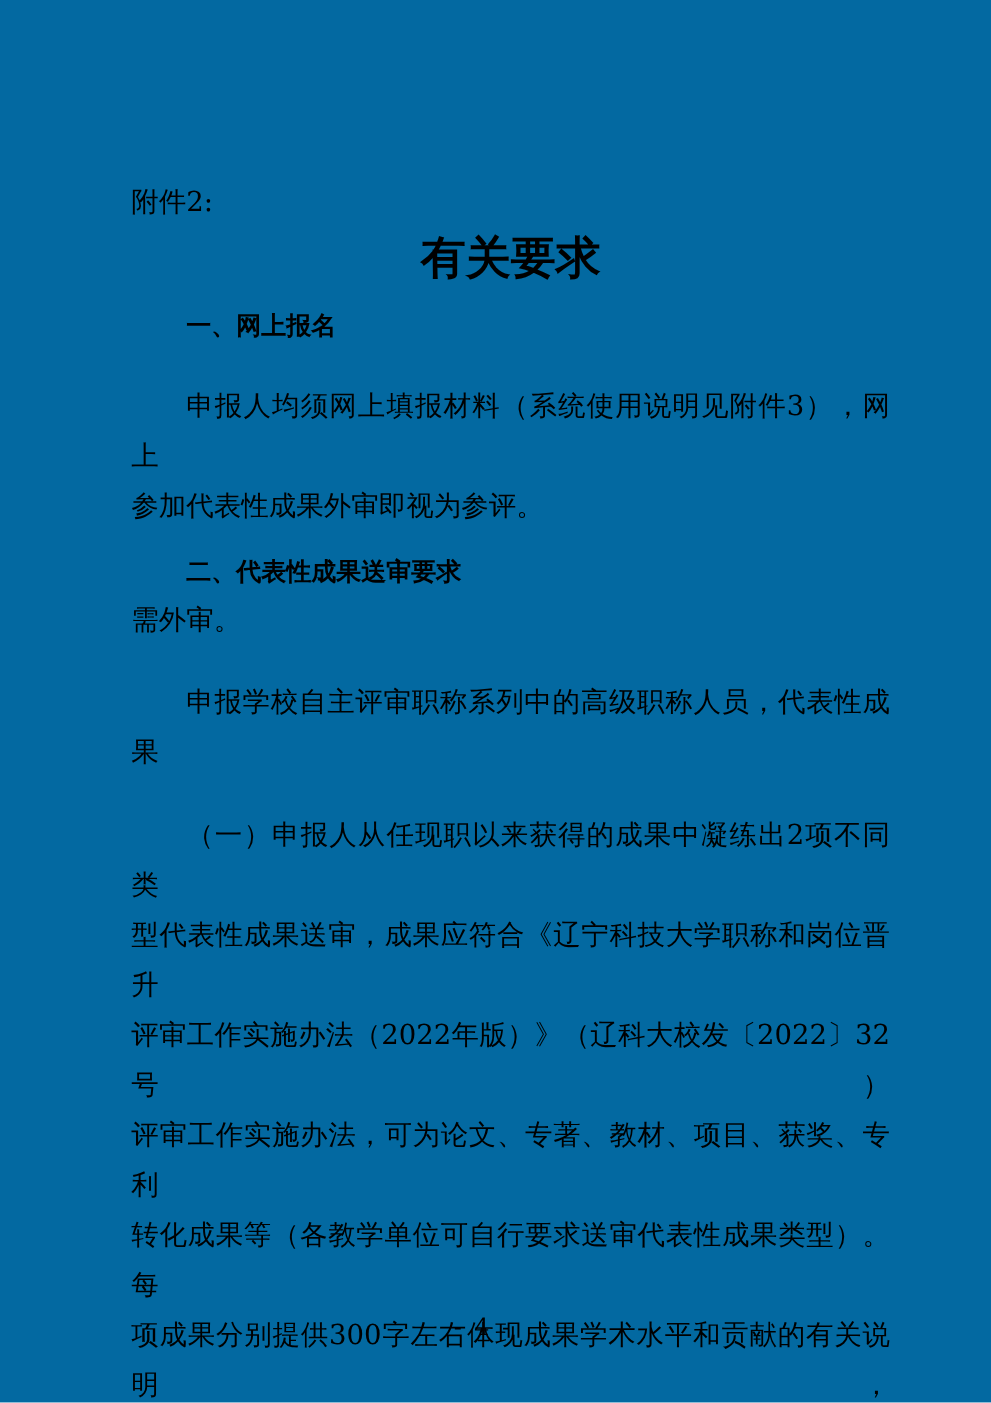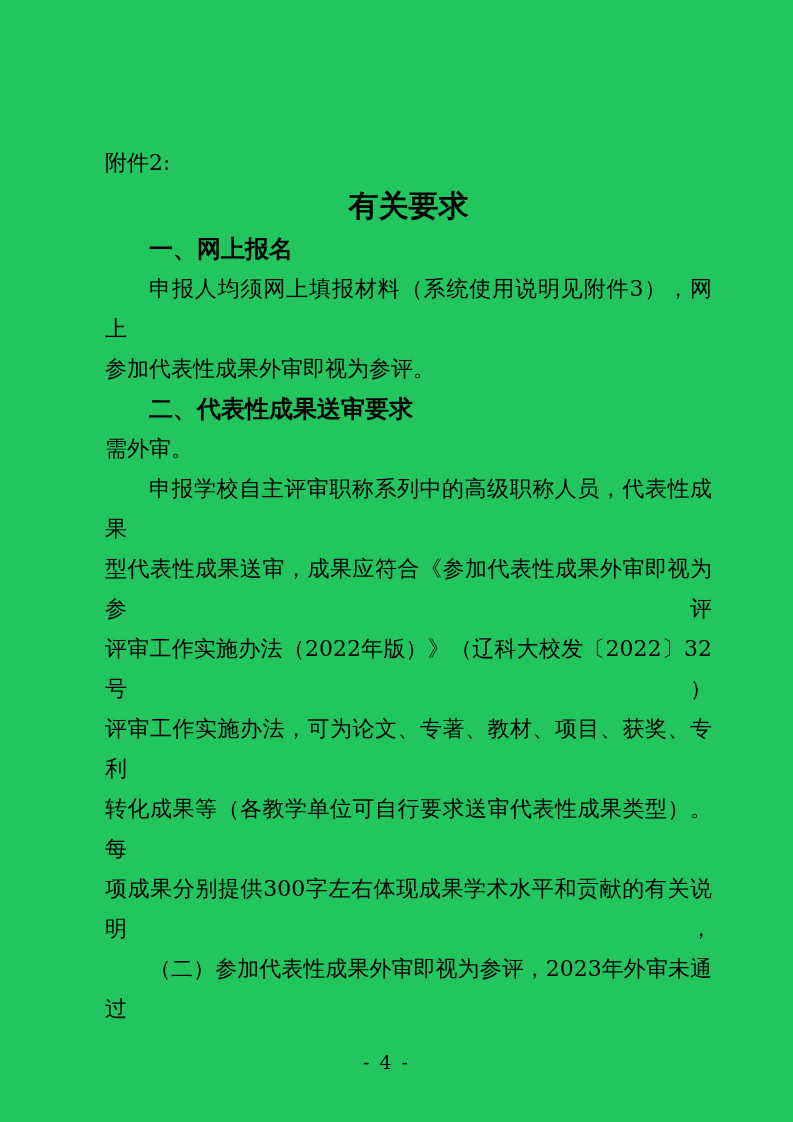--- a/index.html
+++ b/index.html
@@ -4,59 +4,61 @@
 <style>
   html, body {
     margin: 0;
     padding: 0;
     background: #ffffff;
   }
   .page {
     position: relative;
     width: 793px;
     height: 1122px;
-    background: #22c55e;
+    background: #0369a1;
     color: #000000;
     overflow: hidden;
     font-family: "DejaVu Serif", "Liberation Serif", serif;
   }
   .content {
     position: absolute;
     left: 105px;
     top: 143px;
     width: 607px;
   }
   .attach {
     font-size: 22px;
     line-height: 40px;
     text-align: left;
   }
   .doc-title {
-    font-size: 30px;
+    font-size: 36px;
     font-weight: bold;
     line-height: 46px;
     text-align: center;
     font-family: "DejaVu Serif", "Liberation Serif", serif;
   }
   .sec-heading {
     font-family: "DejaVu Sans", "Liberation Sans", sans-serif;
     font-weight: bold;
-    font-size: 24px;
+    font-size: 20px;
     line-height: 40px;
     text-indent: 44px;
     white-space: nowrap;
+    margin-top: 11px;
   }
   .line {
     font-size: 22px;
     line-height: 40px;
     text-align: justify;
     text-justify: inter-character;
   }
   .line.first {
     text-indent: 44px;
+    margin-top: 26px;
   }
   .line.j {
     text-align-last: justify;
   }
   .page-num {
     position: absolute;
     top: 1050px;
     left: 0;
     right: 20px;
     text-align: center;
@@ -72,21 +74,22 @@
   <div class="content">
     <div class="attach">附件2:</div>
     <div class="doc-title">有关要求</div>
     <div id="sections">
         <div class="sec-heading">一、网上报名</div>
         <div class="line first j">申报人均须网上填报材料（系统使用说明见附件3），网上</div>
         <div class="line">参加代表性成果外审即视为参评。</div>
         <div class="sec-heading">二、代表性成果送审要求</div>
         <div class="line">需外审。</div>
         <div class="line first j">申报学校自主评审职称系列中的高级职称人员，代表性成果</div>
-        <div class="line j">型代表性成果送审，成果应符合《参加代表性成果外审即视为参评</div>
+        <div class="line first j">（一）申报人从任现职以来获得的成果中凝练出2项不同类</div>
+        <div class="line j">型代表性成果送审，成果应符合《辽宁科技大学职称和岗位晋升</div>
         <div class="line j">评审工作实施办法（2022年版）》（辽科大校发〔2022〕32号）</div>
         <div class="line j">评审工作实施办法，可为论文、专著、教材、项目、获奖、专利</div>
         <div class="line j">转化成果等（各教学单位可自行要求送审代表性成果类型）。每</div>
         <div class="line j">项成果分别提供300字左右体现成果学术水平和贡献的有关说明，</div>
         <div class="line first j">（二）参加代表性成果外审即视为参评，2023年外审未通过</div>
       </div>
   </div>
   <div class="page-num">- 4 -</div>
 </div>
 

